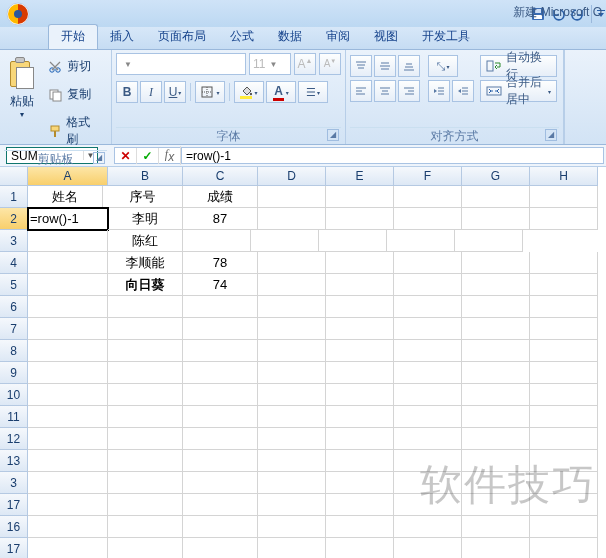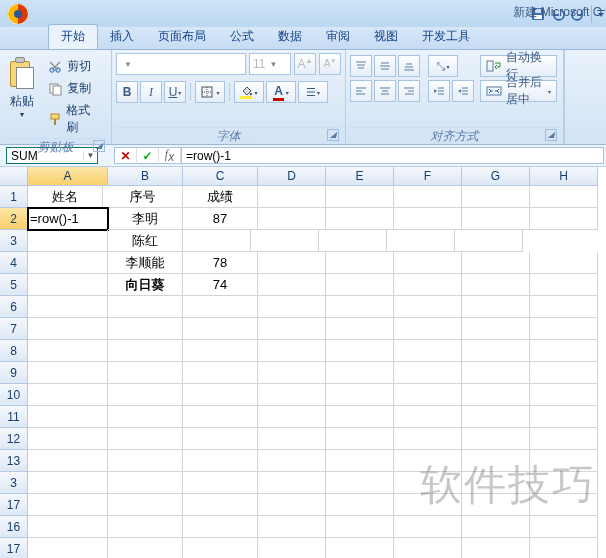--- a/index.html
+++ b/index.html
@@ -17,32 +17,32 @@
 
 
 .tabs { height:23px; background:linear-gradient(#d7e7f8,#c6dcf3); display:flex; align-items:flex-end; padding-left:48px; border-bottom:1px solid #9ab8db;}
 .tab { padding:3px 12px 4px; color:#15428b; cursor:pointer;}
 .tab.active { background:#eaf2fb; border:1px solid #9ab8db; border-bottom:none; border-radius:3px 3px 0 0; color:#15428b; font-weight:normal;}
 
 
 .ribbon { height:95px; background:linear-gradient(#eaf2fb,#d2e3f5); border-bottom:1px solid #9ab8db; display:flex;}
 .group { border-right:1px solid #b7cee8; display:flex; flex-direction:column; padding:3px 4px 0; }
 .group-body{flex:1; display:flex;}
-.group-label { height:17px; text-align:center; font-size:11px; color:#5a7aa5; position:relative; border-top:1px solid #cadff0;font-style:italic;}
+.group-label { height:17px; text-align:center; font-size:11px; color:#5a7aa5; position:relative; border-top:1px solid #cadff0;}
 .group-label .dlg{position:absolute;right:2px;top:1px;width:12px;height:12px;border:1px solid #a0bde0;font-size:8px;line-height:10px;color:#5a7aa5;text-align:center;}
 
 
 .clip-left{display:flex;flex-direction:column;align-items:center;justify-content:flex-start;width:38px;padding-top:4px;}
 .paste-icon{width:28px;height:34px;position:relative;}
 .paste-icon .board{position:absolute;left:2px;top:4px;width:20px;height:26px;background:#f8d77a;border:1px solid #b38b2e;border-radius:2px;}
 .paste-icon .clipt{position:absolute;left:7px;top:0;width:10px;height:6px;background:#c7c7c7;border:1px solid #888;border-radius:2px;}
 .paste-icon .sheet{position:absolute;left:8px;top:10px;width:18px;height:22px;background:#fff;border:1px solid #888;}
 .paste-label{font-size:12px;color:#1a3e6e;margin-top:2px;}
 .paste-drop{font-size:8px;color:#1a3e6e;}
-.clip-right{display:flex;flex-direction:column;gap:1px;padding:3px 3px 0;}
+.clip-right{display:flex;flex-direction:column;gap:7px;padding:3px 3px 0;}
 .smbtn{display:flex;align-items:center;gap:4px;padding:2px 4px;border-radius:3px;color:#1a3e6e;cursor:pointer;}
 .sic{width:16px;height:16px;display:flex;align-items:center;justify-content:center;}
 
 
 .font-top{display:flex;gap:3px;align-items:center;}
 .combo{height:22px;border:1px solid #a9c3e3;background:#fff;display:flex;align-items:center;padding:0 3px;color:#888;}
 .combo.dis{color:#bbb;}
 .combo .val{font-size:12px;}
 .combo .arr{font-size:8px;margin-left:4px;color:#888;}
 .sqbtn{width:22px;height:22px;border:1px solid #a9c3e3;display:flex;align-items:center;justify-content:center;background:linear-gradient(#fdfefe,#e6eef8);color:#3b5a84;cursor:pointer;}

